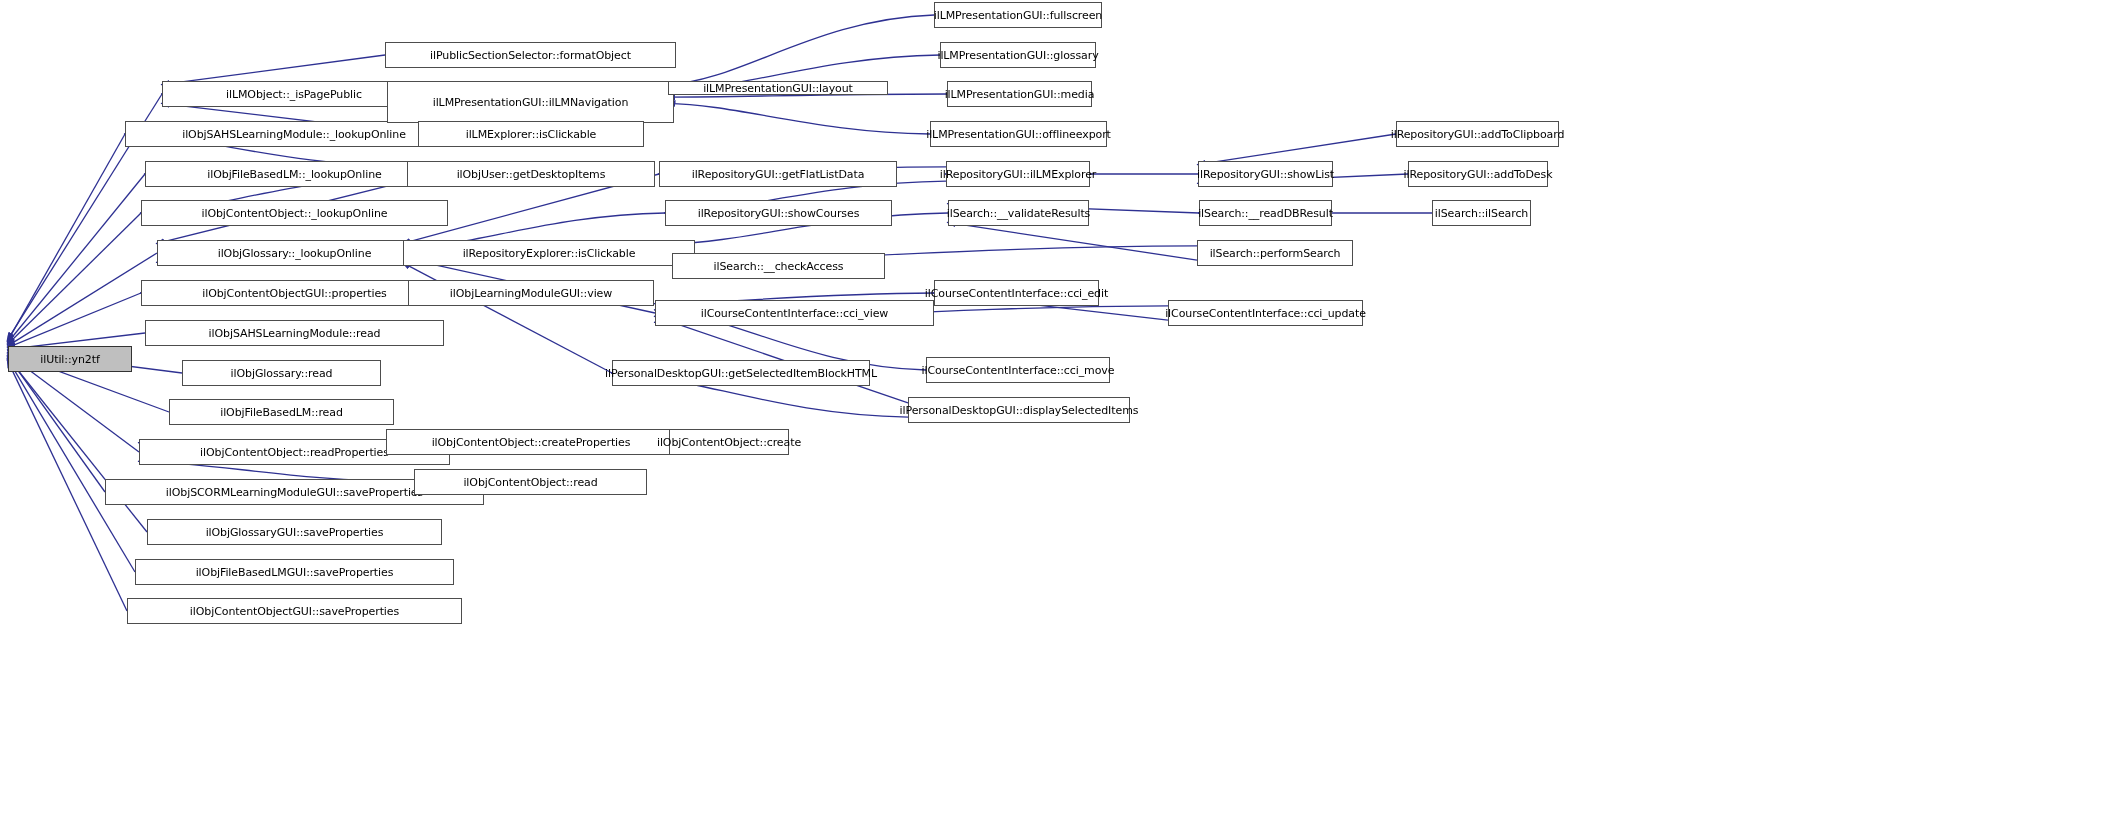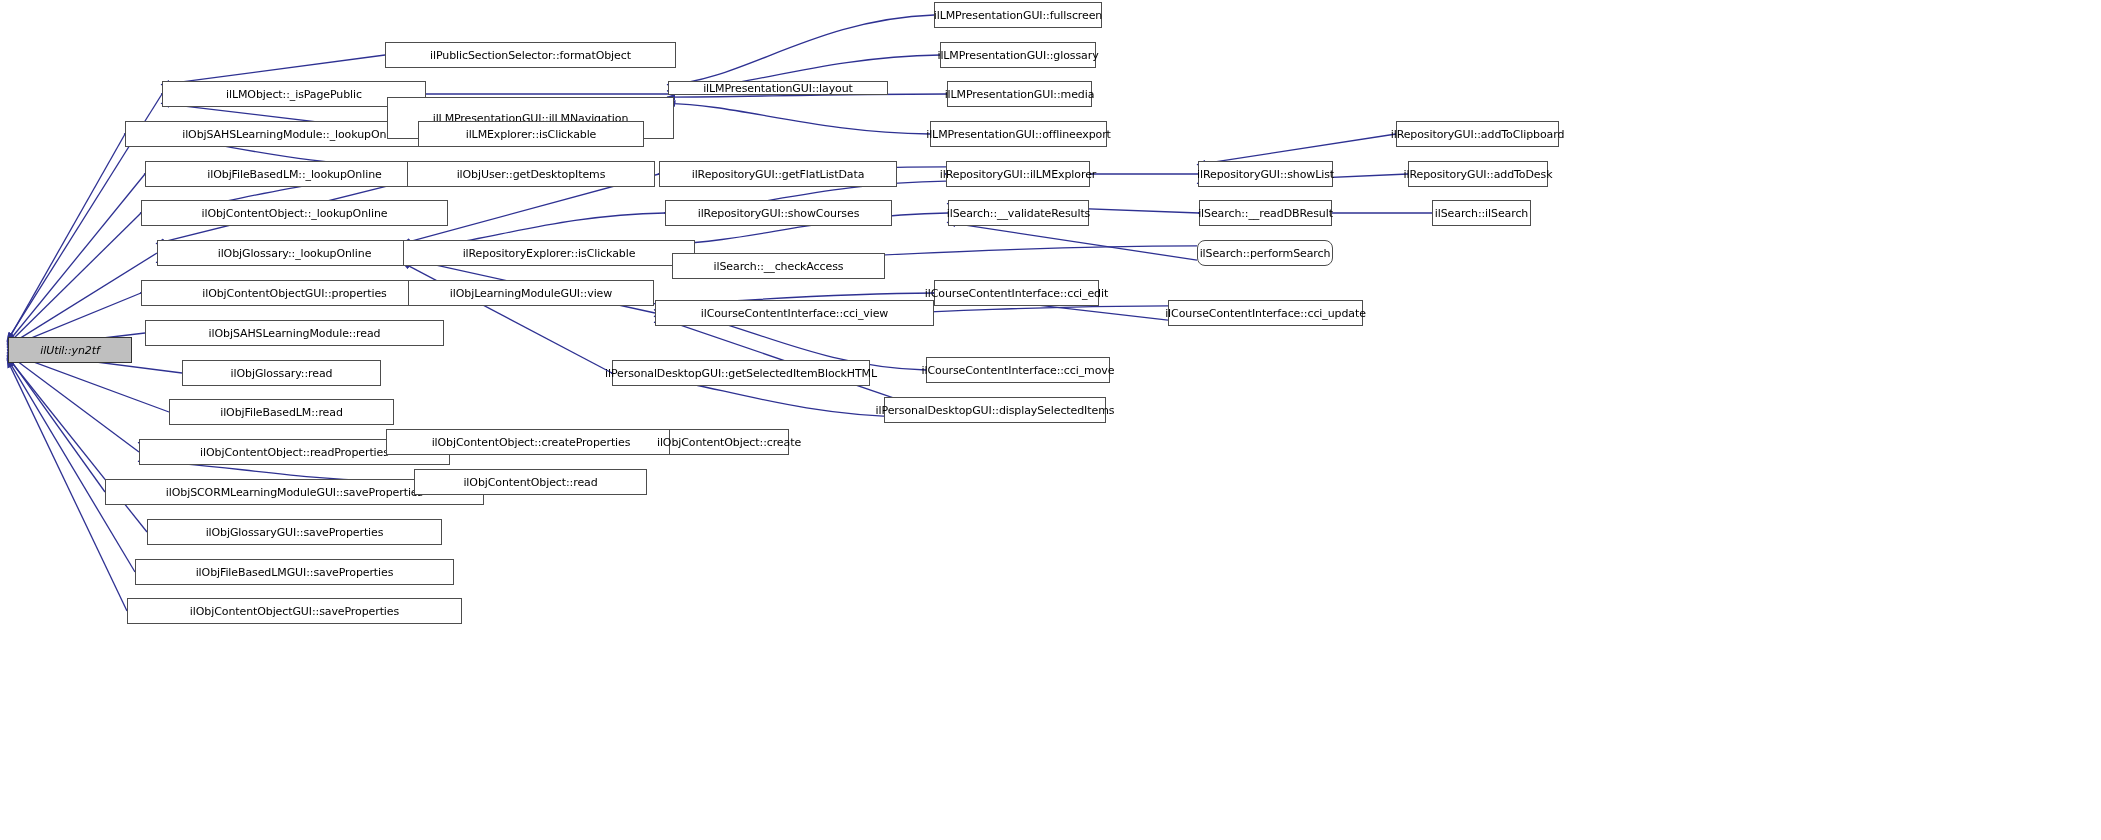--- a/index.html
+++ b/index.html
@@ -103,21 +103,21 @@
         <path d="M 908 417.15 C 774.35 414.501, 694.16 375.2075, 611 373" fill="none" stroke="#2e3192" stroke-width="1.3" marker-end="url(#arrowhead)"></path>
         <path d="M 1396 134 L 1197 164.64" fill="none" stroke="#2e3192" stroke-width="1.3" marker-end="url(#arrowhead)"></path>
         <path d="M 1408 174 L 1197 183.36" fill="none" stroke="#2e3192" stroke-width="1.3" marker-end="url(#arrowhead)"></path>
         <path d="M 1432 213 L 1198 213" fill="none" stroke="#2e3192" stroke-width="1.3" marker-end="url(#arrowhead)"></path>
         <path d="M 386 442 L 138 442.64" fill="none" stroke="#2e3192" stroke-width="1.3" marker-end="url(#arrowhead)"></path>
         <path d="M 414 482 C 289.8 480.7616, 215.28 462.392, 138 461.36" fill="none" stroke="#2e3192" stroke-width="1.3" marker-end="url(#arrowhead)"></path>
         <path d="M 669 442 L 385 442" fill="none" stroke="#2e3192" stroke-width="1.3" marker-end="url(#arrowhead)"></path>
       </g>
   </svg>
   <div id="node-layer">
-      <div class="gnode root" style="left: 8px; top: 337px; width: 124px; height: 26px; font-style: italic;">
+      <div class="gnode root" style="left: 8px; top: 346px; width: 124px; height: 26px;">
         <span>ilUtil::yn2tf</span>
       </div>
       <div class="gnode" style="left: 162px; top: 81px; width: 264px; height: 26px;">
         <span>ilLMObject::_isPagePublic</span>
       </div>
       <div class="gnode" style="left: 125px; top: 121px; width: 338px; height: 26px;">
         <span>ilObjSAHSLearningModule::_lookupOnline</span>
       </div>
       <div class="gnode" style="left: 145px; top: 161px; width: 299px; height: 26px;">
         <span>ilObjFileBasedLM::_lookupOnline</span>
@@ -151,21 +151,21 @@
       </div>
       <div class="gnode" style="left: 135px; top: 559px; width: 319px; height: 26px;">
         <span>ilObjFileBasedLMGUI::saveProperties</span>
       </div>
       <div class="gnode" style="left: 127px; top: 598px; width: 335px; height: 26px;">
         <span>ilObjContentObjectGUI::saveProperties</span>
       </div>
       <div class="gnode" style="left: 385px; top: 42px; width: 291px; height: 26px;">
         <span>ilPublicSectionSelector::formatObject</span>
       </div>
-      <div class="gnode" style="left: 387px; top: 81px; width: 287px; height: 42px; margin-top: 16px;">
+      <div class="gnode" style="left: 387px; top: 81px; width: 287px; height: 42px;">
         <span>ilLMPresentationGUI::ilLMNavigation</span>
       </div>
       <div class="gnode" style="left: 418px; top: 121px; width: 226px; height: 26px;">
         <span>ilLMExplorer::isClickable</span>
       </div>
       <div class="gnode" style="left: 407px; top: 161px; width: 248px; height: 26px;">
         <span>ilObjUser::getDesktopItems</span>
       </div>
       <div class="gnode" style="left: 403px; top: 240px; width: 292px; height: 26px;">
         <span>ilRepositoryExplorer::isClickable</span>
@@ -214,33 +214,33 @@
       </div>
       <div class="gnode" style="left: 948px; top: 200px; width: 141px; height: 26px;">
         <span>ilSearch::__validateResults</span>
       </div>
       <div class="gnode" style="left: 934px; top: 280px; width: 165px; height: 26px;">
         <span>ilCourseContentInterface::cci_edit</span>
       </div>
       <div class="gnode" style="left: 926px; top: 357px; width: 184px; height: 26px;">
         <span>ilCourseContentInterface::cci_move</span>
       </div>
-      <div class="gnode" style="left: 884px; top: 397px; width: 222px; height: 26px;">
+      <div class="gnode" style="left: 908px; top: 397px; width: 222px; height: 26px;">
         <span>ilPersonalDesktopGUI::displaySelectedItems</span>
       </div>
       <div class="gnode" style="left: 669px; top: 429px; width: 120px; height: 26px;">
         <span>ilObjContentObject::create</span>
       </div>
       <div class="gnode" style="left: 1198px; top: 161px; width: 135px; height: 26px;">
         <span>ilRepositoryGUI::showList</span>
       </div>
       <div class="gnode" style="left: 1199px; top: 200px; width: 133px; height: 26px;">
         <span>ilSearch::__readDBResult</span>
       </div>
-      <div class="gnode" style="left: 1197px; top: 240px; width: 136px; height: 26px; border-radius: 8px;">
+      <div class="gnode" style="left: 1197px; top: 240px; width: 156px; height: 26px;">
         <span>ilSearch::performSearch</span>
       </div>
       <div class="gnode" style="left: 1168px; top: 300px; width: 195px; height: 26px;">
         <span>ilCourseContentInterface::cci_update</span>
       </div>
       <div class="gnode" style="left: 1396px; top: 121px; width: 163px; height: 26px;">
         <span>ilRepositoryGUI::addToClipboard</span>
       </div>
       <div class="gnode" style="left: 1408px; top: 161px; width: 140px; height: 26px;">
         <span>ilRepositoryGUI::addToDesk</span>

